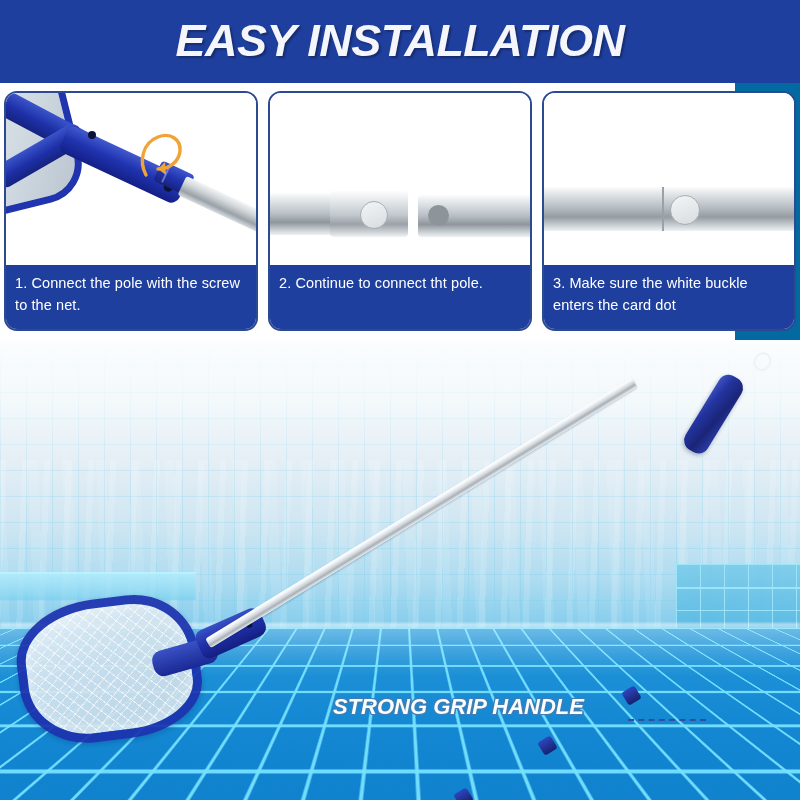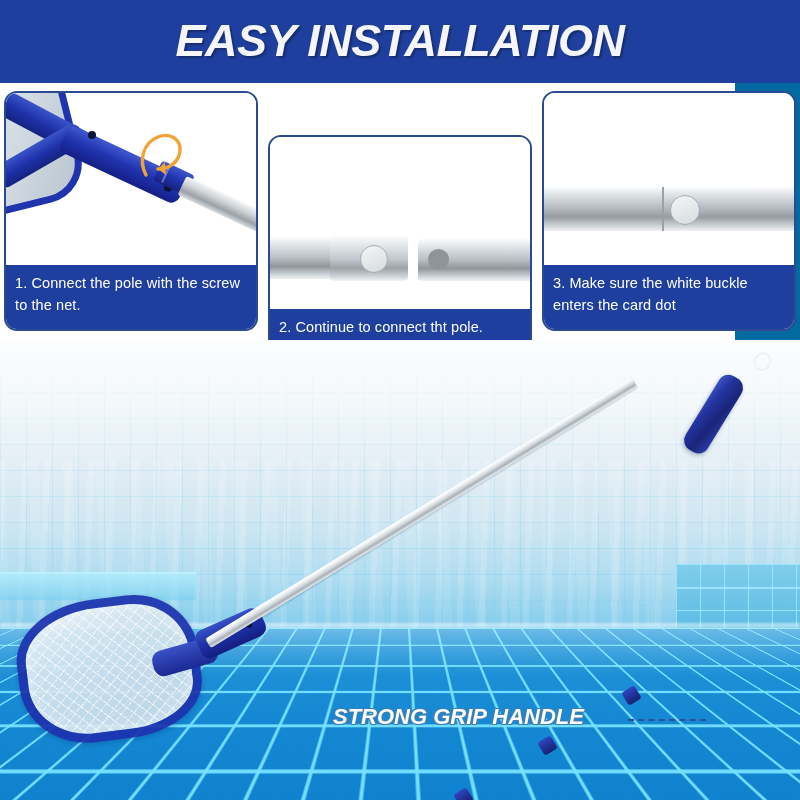--- a/index.html
+++ b/index.html
@@ -36,21 +36,21 @@
   }
   .panel{
     position:absolute;top:8px;height:240px;
     border:2px solid #2b4a92;
     border-radius:13px;
     background:#ffffff;
     overflow:hidden;
     box-sizing:border-box;
   }
   .panel.p1{left:4px;width:254px;}
-  .panel.p2{left:268px;width:264px;margin-top:44px;}
+  .panel.p2{left:268px;width:264px;}
   .panel.p3{left:542px;width:254px;}
 
   .panel-art{position:absolute;left:0;top:0;right:0;bottom:64px;overflow:hidden;background:#fff;}
   .panel-cap{
     position:absolute;left:0;right:0;bottom:0;height:64px;
     background:#1f3f9e;
     color:#ffffff;
     font-size:14.5px;
     line-height:1.5;
     padding:8px 9px 0 9px;
@@ -279,21 +279,21 @@
     white-space:nowrap;
     line-height:1;
   }
   .label.outlined{
     font-size:22px;
     color:#fbfdff;
     text-shadow:
       1.4px 0 0 #3f7fb5, -1.4px 0 0 #3f7fb5, 0 1.4px 0 #3f7fb5, 0 -1.4px 0 #3f7fb5,
       1px 1px 0 #3f7fb5, -1px 1px 0 #3f7fb5, 1px -1px 0 #3f7fb5, -1px -1px 0 #3f7fb5;
   }
-  .lbl-handle{left:333px;top:366px;}
+  .lbl-handle{left:333px;top:356px;}
 
   .leader{position:absolute;}
   .leader.dashed{
     border-top:2px dashed #2e4fa0;
   }
   .leader-handle{left:628px;top:379px;width:78px;}
 </style>
 </head>
 <body>
 

